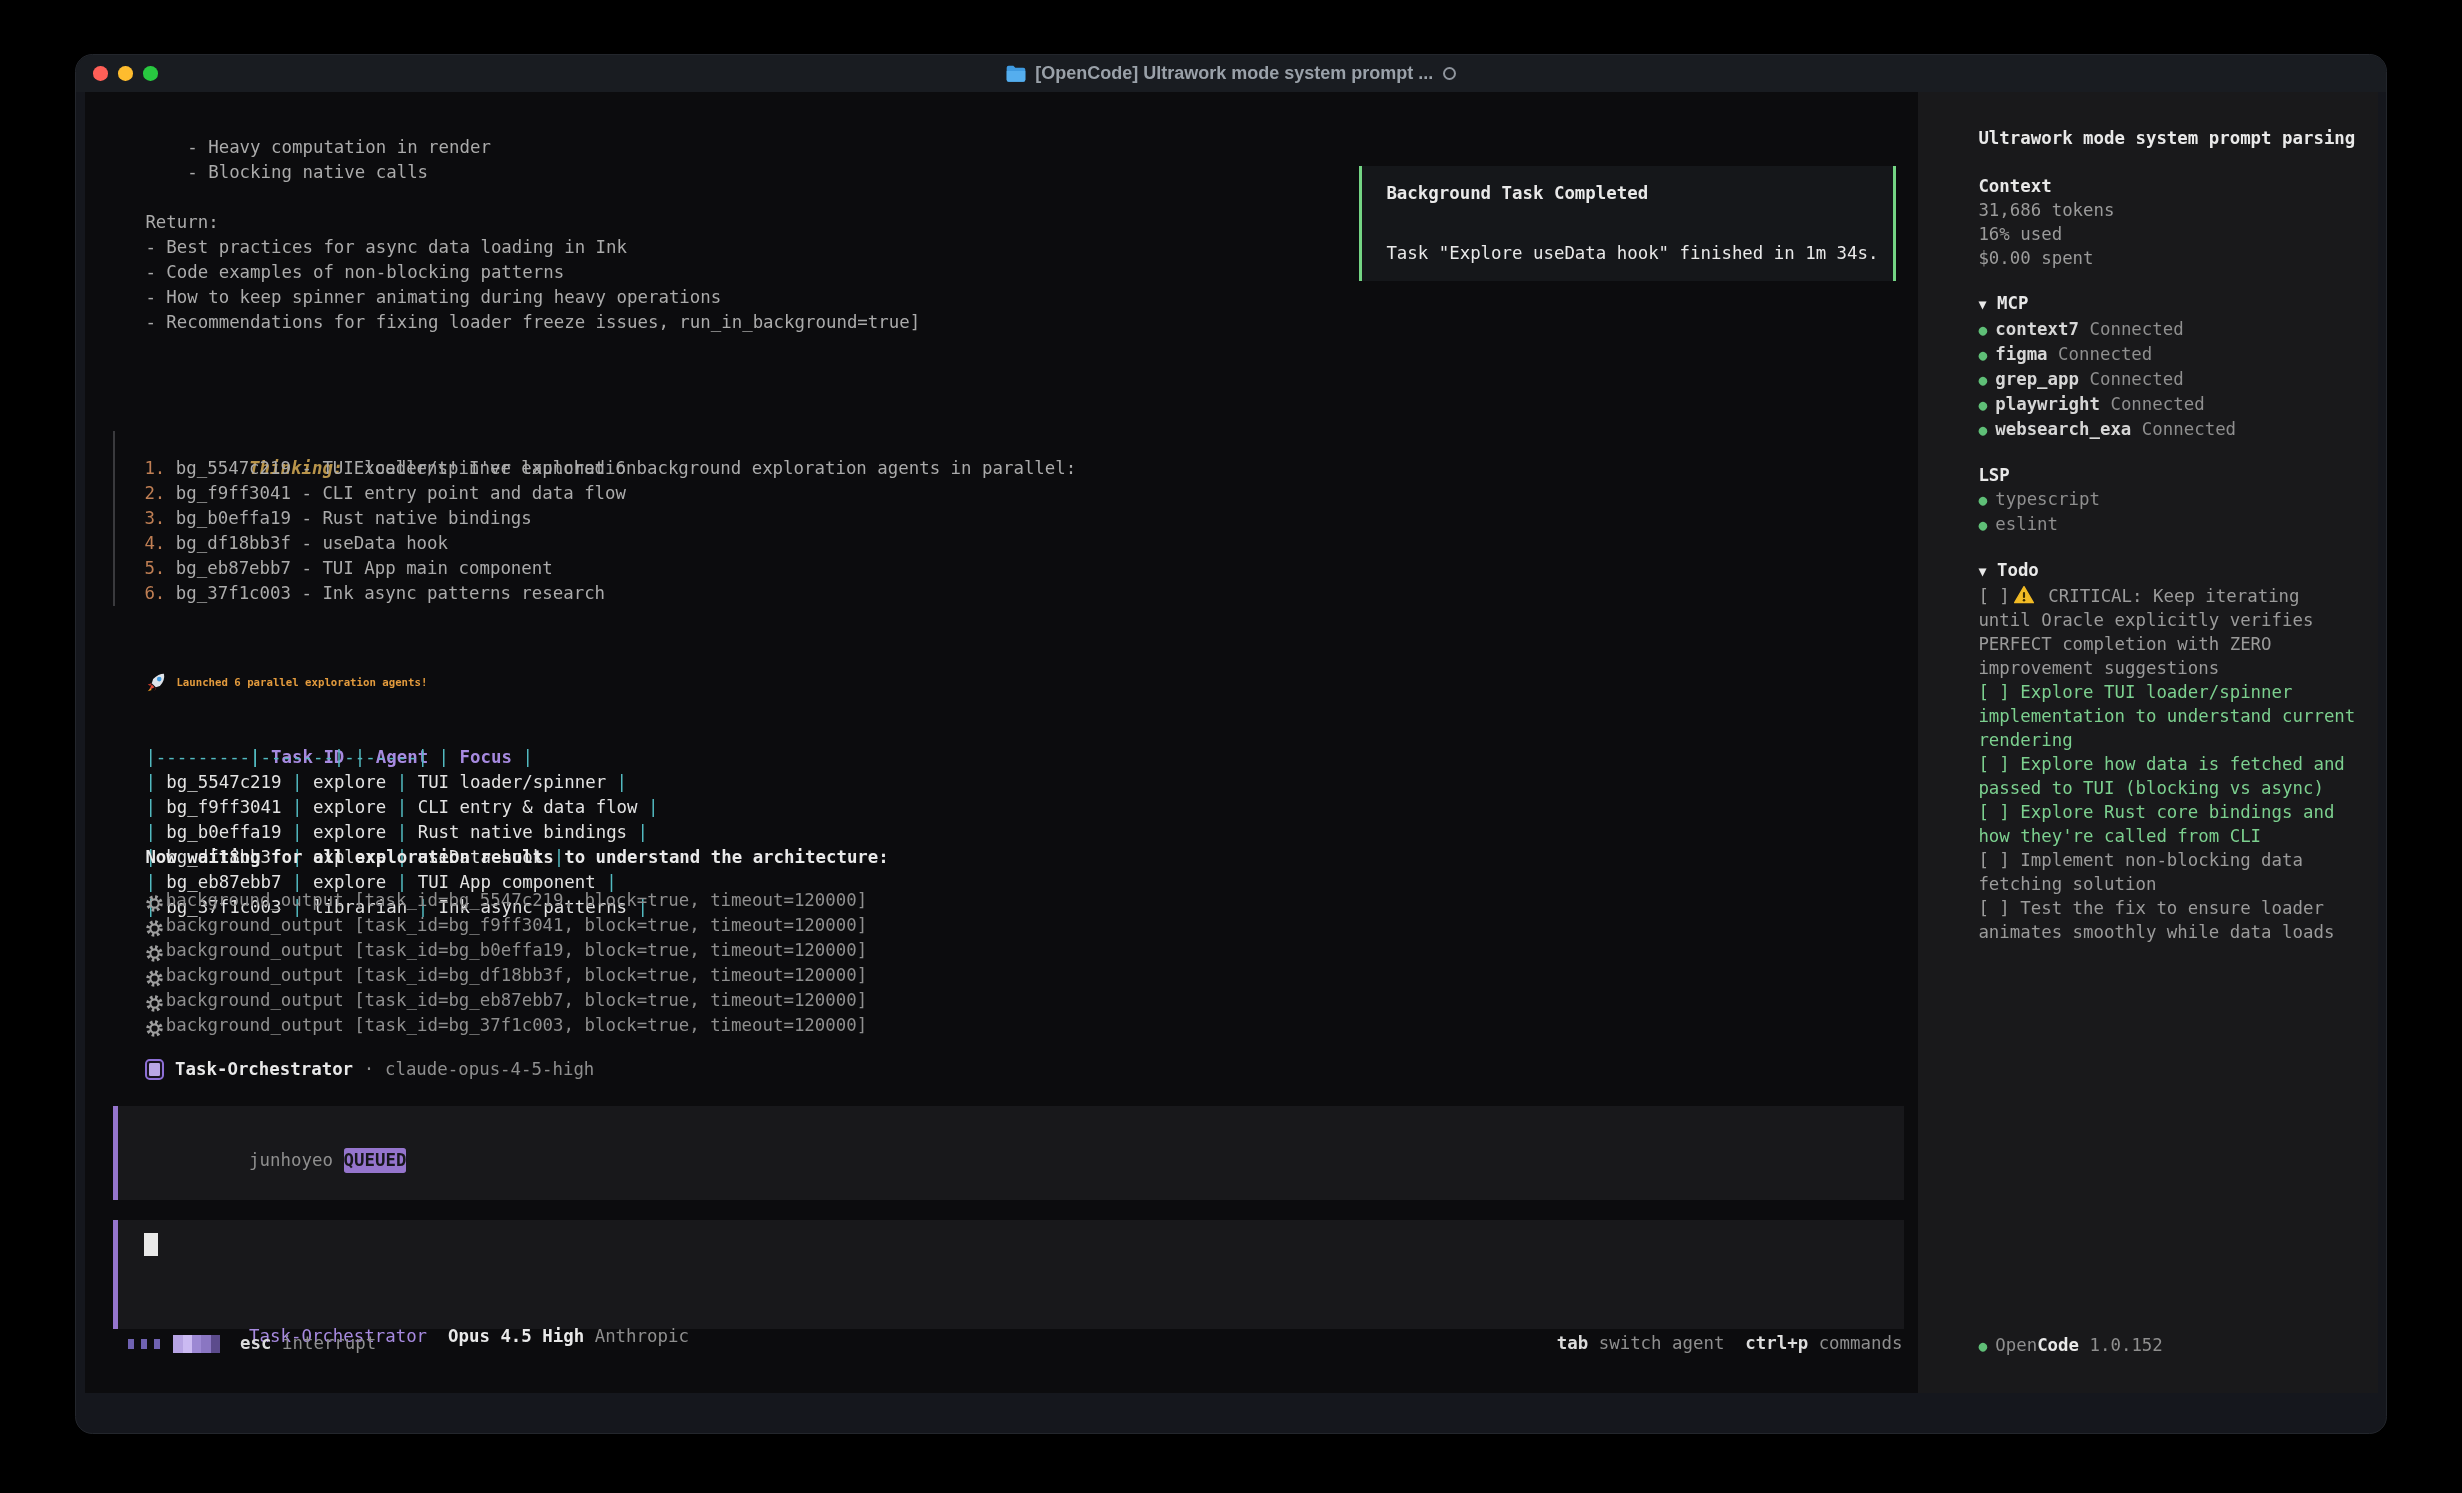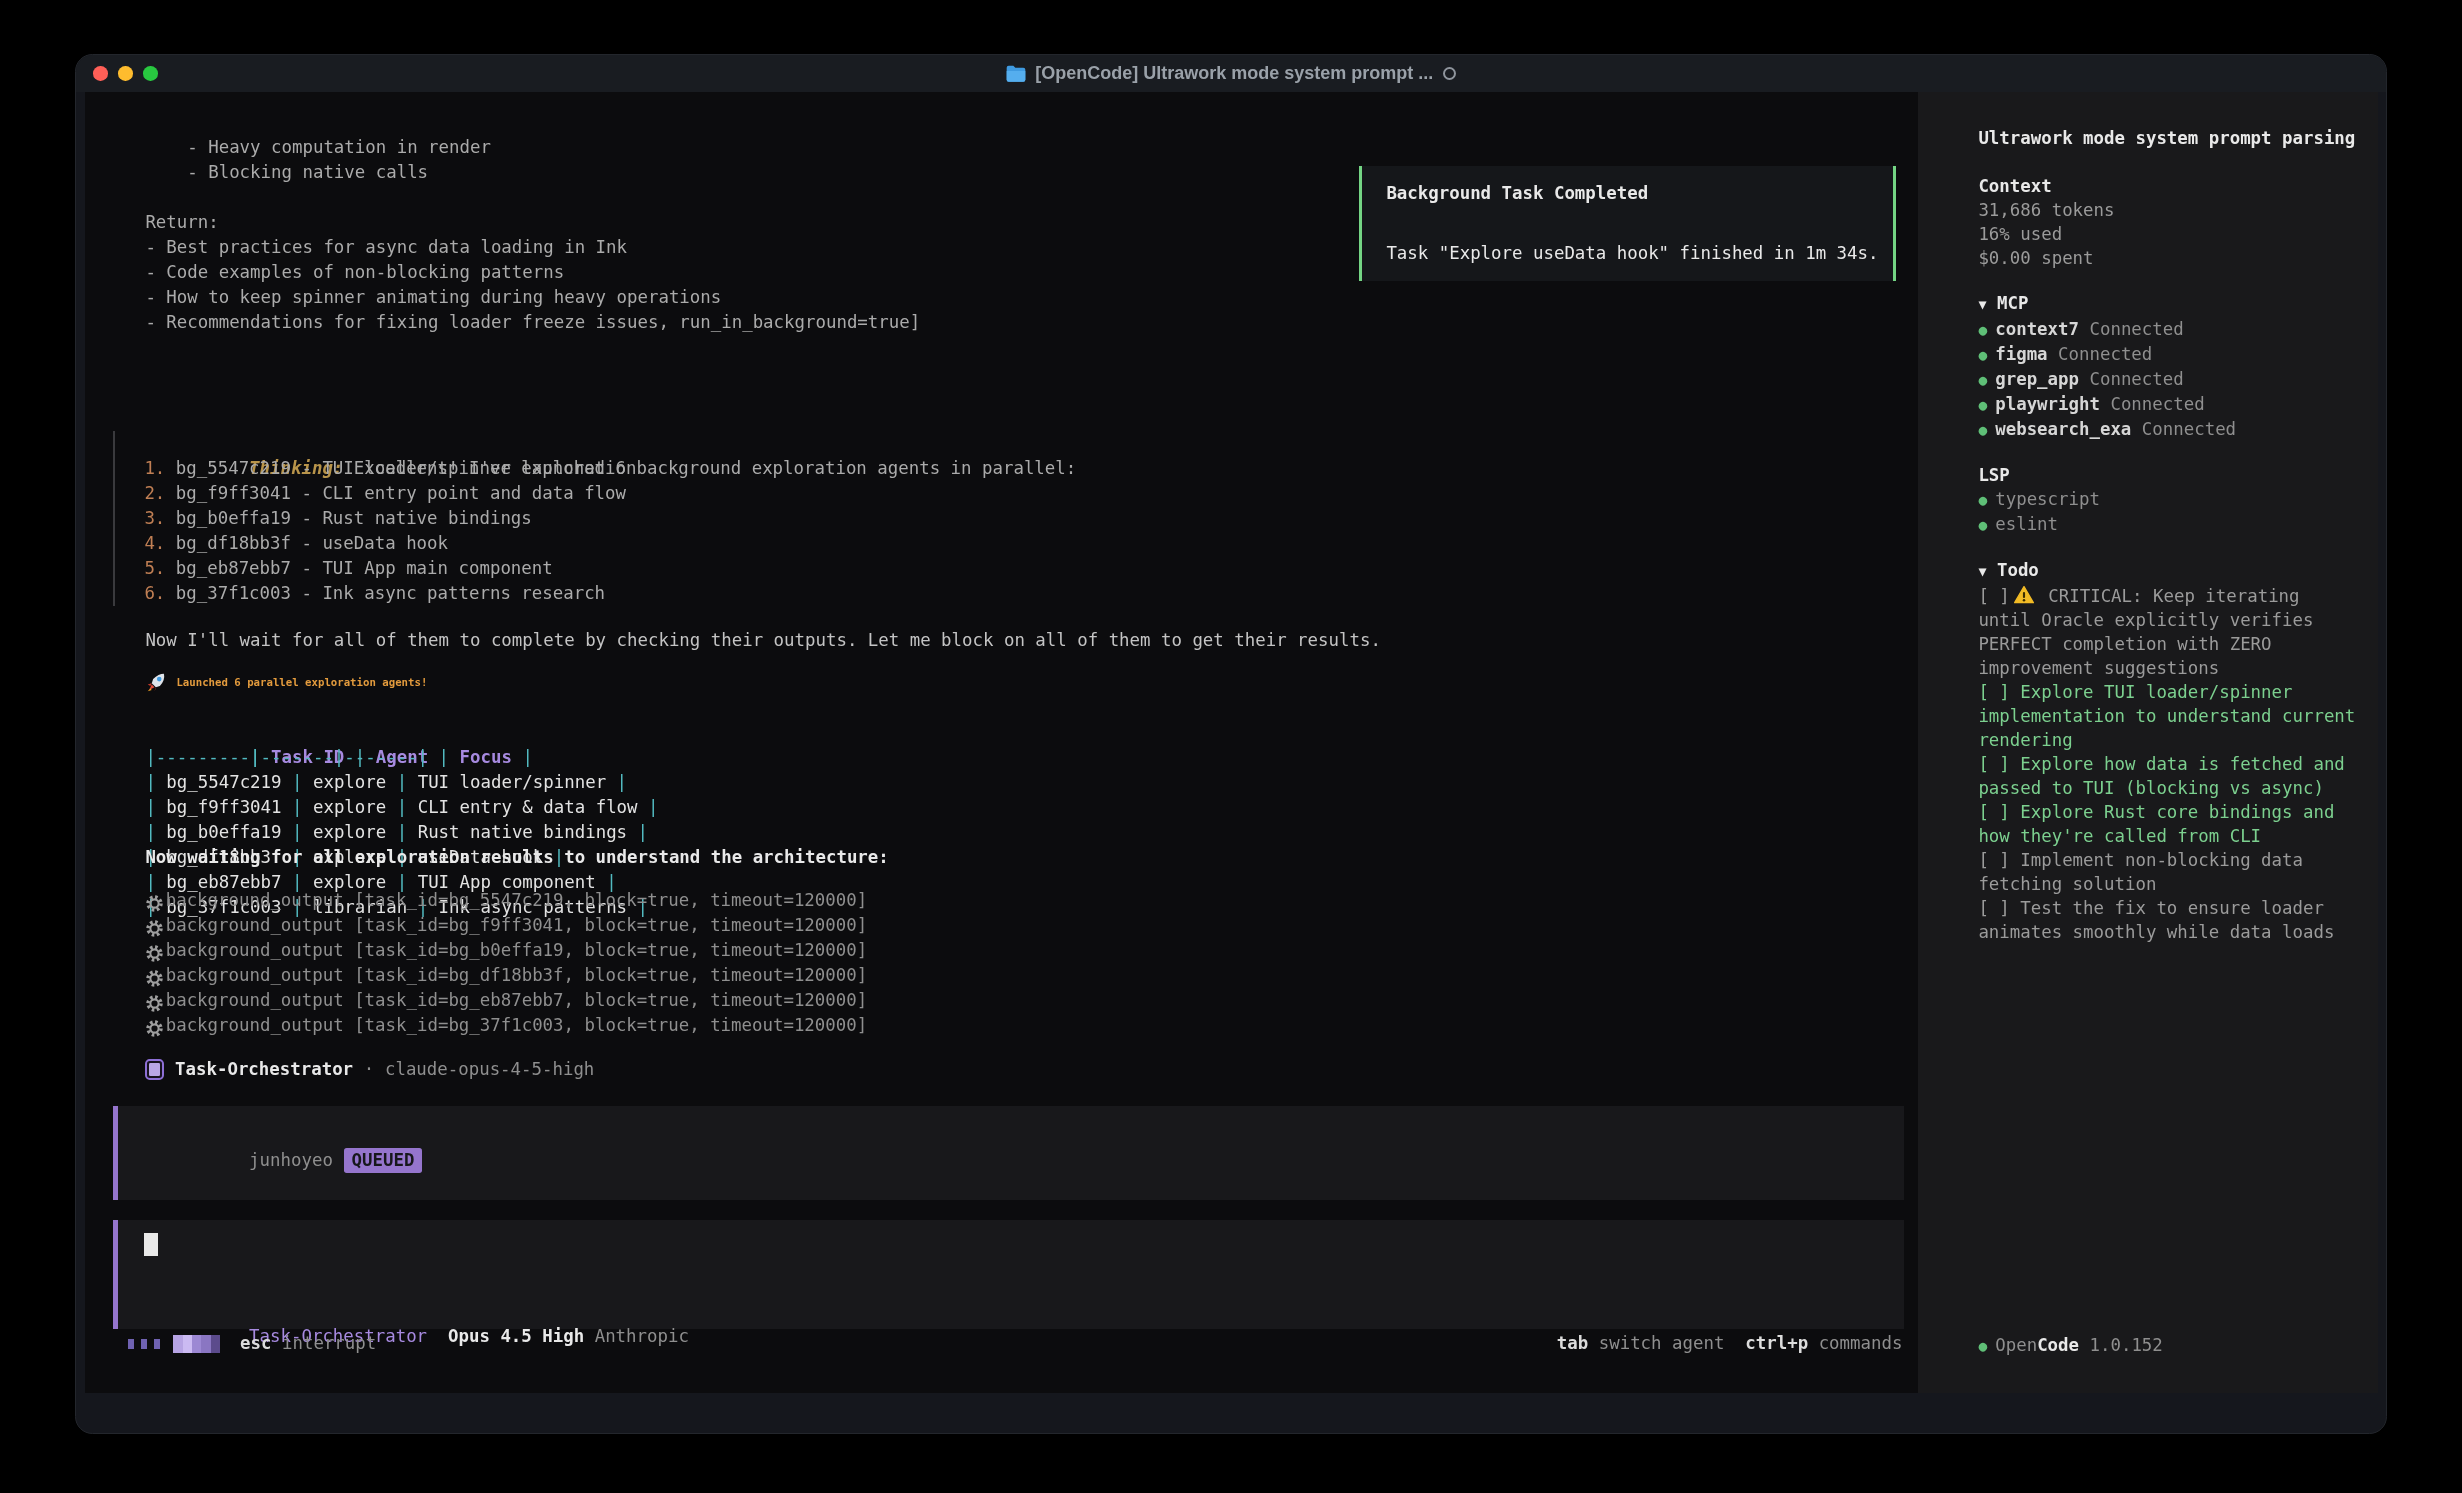--- a/index.html
+++ b/index.html
@@ -44,21 +44,21 @@
   .orch-line { left:60px; top:964px; display:flex; align-items:center; gap:10.7px; height:27px; }
   .agent-chip { width:19px; height:21.4px; border:2.7px solid #8d6fd6; border-radius:4.7px;
     background:#17121f; padding:2px; }
   .agent-chip > div { width:100%; height:100%; background:#b9a6e6; border-radius:1.3px; }
 
   .purple-box { left:28px; width:1791px; background:#18181b;
     border-left:5.4px solid #9575cd; }
   .box1 { top:1014px; height:94px; padding:17.4px 0 0 26px; }
   .box2 { top:1128px; height:109px; padding:9.4px 0 0 26px; }
   .badge { display:inline-block; background:#9575cd; color:#17171c; font-weight:bold;
-    padding:0 8px; border-radius:2.7px; margin-left:10.7px; }
+    padding:0 0; border-radius:2.7px; margin-left:10.7px; }
   .cursor-block { width:13.4px; height:23px; background:#e9e9e9; margin-top:4px; }
   .box2-agentline { margin-top:43px; }
 
   .statusbar-left { left:43px; top:1238px; height:27px; display:flex; align-items:center; }
   .mini-dot { width:6px; height:10px; background:#6f62b1; margin-right:6.7px; }
   .spin-block { width:9.4px; height:18px; }
   .statusbar-left .keys { margin-left:20px; }
   .statusbar-right { top:1238px; right:16px; height:27px; display:flex; align-items:center; }
   .key { font-weight:bold; color:#dcdcdc;margin-top:12px; } .keylabel { color:#8f8f8f; }
 
@@ -115,21 +115,20 @@
           <span class="c-gold bold">Thinking:</span><span class="c-gray"> Excellent! I've launched 6 background exploration agents in parallel:</span>
         </div>
         <div class="tline"><span class="c-tan">1.</span><span class="c-gray"> bg_5547c219 - TUI loader/spinner exploration</span></div>
         <div class="tline"><span class="c-tan">2.</span><span class="c-gray"> bg_f9ff3041 - CLI entry point and data flow</span></div>
         <div class="tline"><span class="c-tan">3.</span><span class="c-gray"> bg_b0effa19 - Rust native bindings</span></div>
         <div class="tline"><span class="c-tan">4.</span><span class="c-gray"> bg_df18bb3f - useData hook</span></div>
         <div class="tline"><span class="c-tan">5.</span><span class="c-gray"> bg_eb87ebb7 - TUI App main component</span></div>
         <div class="tline"><span class="c-tan">6.</span><span class="c-gray"> bg_37f1c003 - Ink async patterns research</span></div>
       </div>
 
-      <div class="abs outro-line tline c-lite">Now I'll wait for all of them to complete by checking their outputs. Let me block on all of them to get their results.</div>
 
       <div class="abs launch-line">
         <svg width="23" height="23" viewBox="0 0 34 34">
           <path d="M6 28 L10 20 L14 24 Z" fill="#e04b3a"></path>
           <path d="M4 30 L8 26 L10 28 Z" fill="#f5a623"></path>
           <path d="M28 4 q2 10-6 18 l-6 2 -6-6 2-6 q8-8 16-8z" fill="#dfe4ea"></path>
           <circle cx="21" cy="12" r="3.4" fill="#3f9ae0"></circle>
           <path d="M10 18 l-6 2 4 2 z M16 24 l-2 6 2-4 z" fill="#c0392b"></path>
         </svg>
         <span class="bold c-orange">Launched 6 parallel exploration agents!</span>

